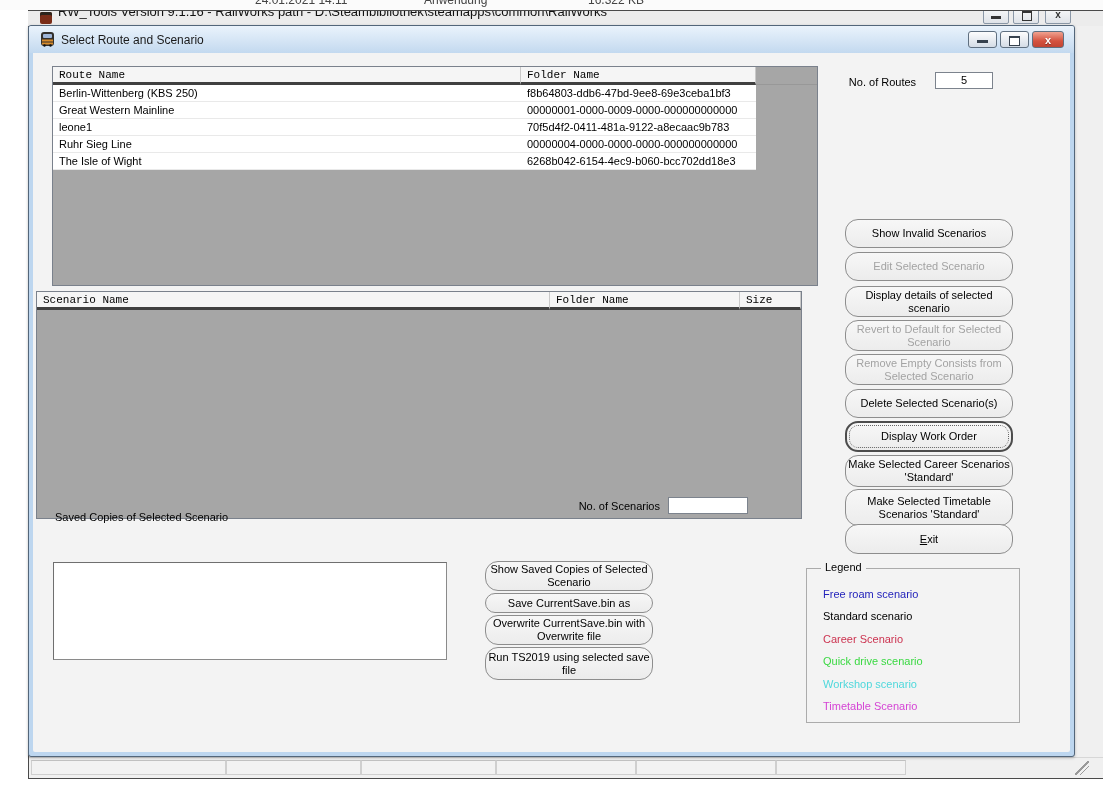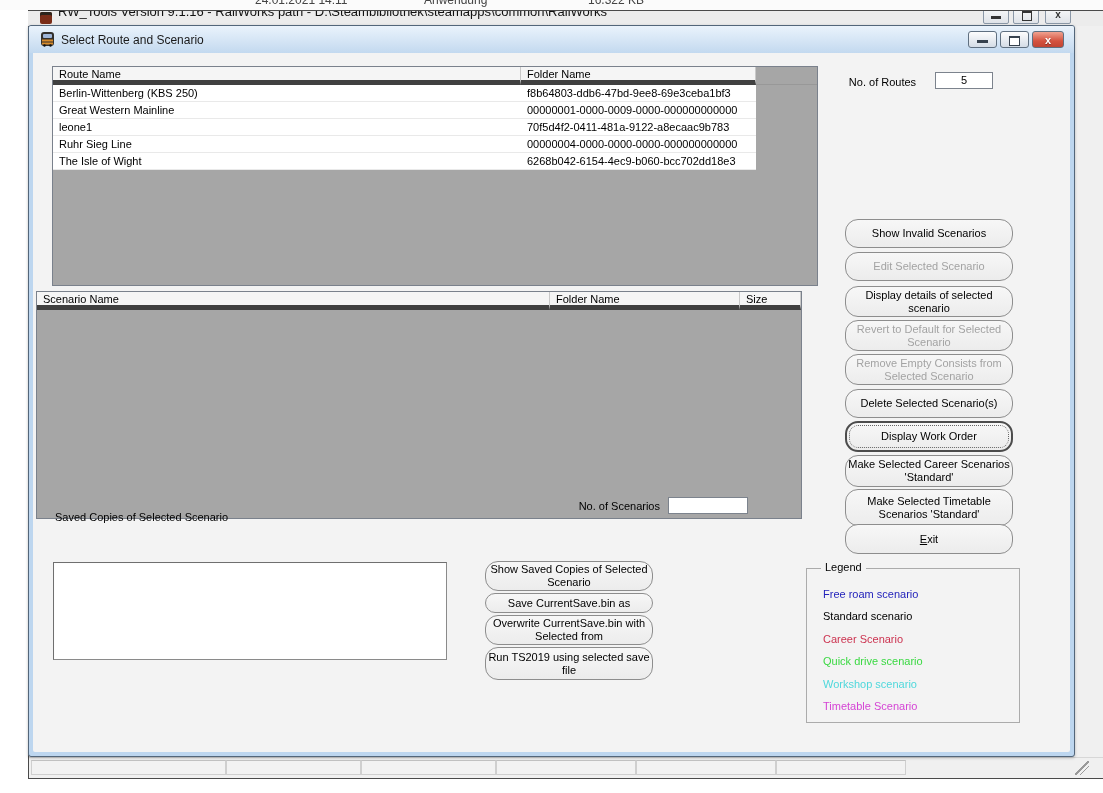--- a/index.html
+++ b/index.html
@@ -48,22 +48,22 @@
   .capbtn.close{background:linear-gradient(#f0a290,#d4523f 60%,#c24533);}
   .capbtn .dash{position:absolute;left:8px;bottom:4px;width:11px;height:3px;background:#37424e;}
   .capbtn .box{position:absolute;left:8px;top:4px;width:9px;height:7px;border:1px solid #37424e;border-top:2px solid #37424e;background:#fff;}
   .capbtn .xg{position:absolute;left:0;top:2px;width:100%;text-align:center;font-size:11px;font-weight:bold;color:#fff;text-shadow:0 1px 1px rgba(0,0,0,.4);}
 
   .client{left:33px;top:53px;width:1037px;height:699px;background:#f3f3f3;border-radius:0 0 2px 2px;}
 
   
   .lv{position:absolute;background:#a6a6a6;border:1px solid #7a818c;box-sizing:border-box;}
   .lv-head{display:flex;height:18px;}
-  .hcell{background:#f5f5f5;border-right:1px solid #c9c9c9;border-bottom:5px solid #404040;
-         box-sizing:border-box;display:flex;align-items:center;padding-left:6px;height:18px;}
+  .hcell{background:#f5f5f5;border-right:1px solid #c9c9c9;border-bottom:3px solid #404040;
+         box-sizing:border-box;display:flex;align-items:center;padding-left:6px;height:18px;font-family:Liberation Mono, monospace;}
   .hfill{flex:1;background:#a6a6a6;border-bottom:1px solid #989898;}
   .lv-rows{background:#fff;}
   .lrow{display:flex;height:16px;background:#fff;border-bottom:1px solid #e9e9e9;}
   .lcell{box-sizing:border-box;padding-left:6px;line-height:16px;white-space:nowrap;overflow:hidden;}
 
   
   .tbox{position:absolute;background:#fff;border:1px solid #7c838d;box-sizing:border-box;
         font-size:11px;line-height:15px;}
   .listbox{left:53px;top:562px;width:392px;height:96px;background:#fff;
            border:1px solid #8a8a8a;border-top-color:#6f6f6f;border-left-color:#6f6f6f;
@@ -197,21 +197,21 @@
   <div class="lab" style="left:55px;top:511px">Saved Copies of Selected Scenario</div>
   <div class="abs listbox"></div>
 
   <div class="btn mid-btn" style="top:561px;height:30px">
       <span class="lbl">Show Saved Copies of Selected Scenario</span>
     </div>
   <div class="btn mid-btn" style="top:593px;height:20px">
       <span class="lbl">Save CurrentSave.bin as</span>
     </div>
   <div class="btn mid-btn" style="top:615px;height:30px">
-      <span class="lbl">Overwrite CurrentSave.bin with Selected from</span>
+      <span class="lbl">Overwrite CurrentSave.bin with Overwrite file</span>
     </div>
   <div class="btn mid-btn" style="top:647px;height:33px">
       <span class="lbl">Run TS2019 using selected save file</span>
     </div>
 
   <div class="btn side-btn" style="top:219px;height:29px">
       <span class="lbl">Show Invalid Scenarios</span>
     </div>
   <div class="btn side-btn disabled" style="top:252px;height:29px">
       <span class="lbl">Edit Selected Scenario</span>

